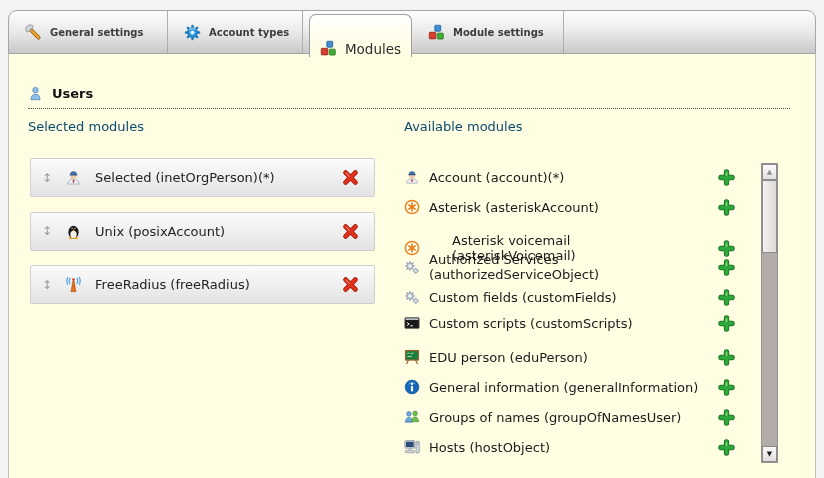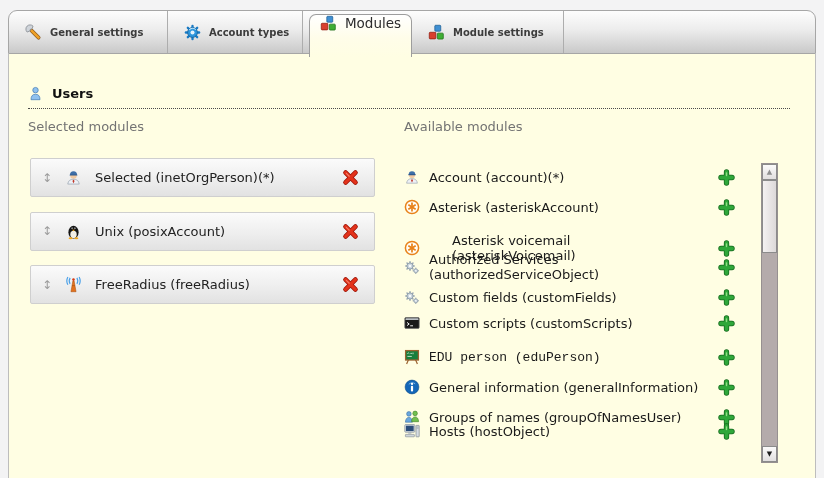--- a/index.html
+++ b/index.html
@@ -24,21 +24,21 @@
     display:flex; align-items:center; gap:8px;
     padding-left:16px;
     color:#3c3c3c; font-size:10px;
     border-right:1px solid #adadad;
     cursor:pointer;
     font-weight:bold;
   }
   .tab.first { border-top-left-radius:9px; }
   .tab-active {
     position:absolute; left:309px; top:14px; width:103px; height:43px;
-    display:flex; align-items:flex-start; justify-content:center; gap:8px;
+    display:flex; align-items:flex-end; justify-content:center; gap:8px;
     background:linear-gradient(#ffffff,#fffde9 55%,#fffee3);
     border:1px solid #9d9d9d; border-bottom:none;
     border-radius:7px 7px 0 0;
     color:#2d2d2d; font-size:13.5px;
     z-index:10; cursor:pointer;
   }
 
   
   .panel {
     position:absolute; left:8px; top:54px; width:808px; height:430px;
@@ -47,21 +47,21 @@
   }
 
   .users-head {
     position:absolute; left:28px; top:86px; width:762px;
     display:flex; align-items:flex-end; gap:9px;
     padding-bottom:7px;
     border-bottom:1px dotted #4a4a4a;
     font-weight:bold; color:#111;
   }
 
-  .col-head { position:absolute; top:119px; color:#737373; }
+  .col-head { position:absolute; top:119px; color:#0c4a6e; }
   .col-head.sel { left:28px; }
   .col-head.avail { left:404px;text-align:right; }
 
   
   .sel-row {
     position:absolute; left:30px; width:345px; height:39px;
     display:flex; align-items:center; gap:13px;
     padding:0 15px 0 11px;
     background:linear-gradient(#fbfbfb,#eeeeee 55%,#e2e2e2);
     border:1px solid #cfcfcf; border-radius:2px;
@@ -368,21 +368,21 @@
   </div>
     <div class="avail-row" style="top: 308px;">
     <svg class="icon mod-icon" width="16" height="16" viewBox="0 0 16 16">
         <use href="#sym-terminal-icon"></use>
       </svg>
     <span class="avail-label">Custom scripts (customScripts)</span>
     <svg class="icon plus-btn" width="17" height="17" viewBox="0 0 16 16">
         <use href="#sym-add-icon"></use>
       </svg>
   </div>
-    <div class="avail-row" style="top: 342px; font-family: Liberation Mono, monospace;">
+    <div class="avail-row" style="top: 342px;">
     <svg class="icon mod-icon" width="16" height="16" viewBox="0 0 16 16">
         <use href="#sym-chalkboard-icon"></use>
       </svg>
     <span class="avail-label">EDU person (eduPerson)</span>
     <svg class="icon plus-btn" width="17" height="17" viewBox="0 0 16 16">
         <use href="#sym-add-icon"></use>
       </svg>
   </div>
     <div class="avail-row" style="top: 372px;">
     <svg class="icon mod-icon" width="16" height="16" viewBox="0 0 16 16">
@@ -395,21 +395,21 @@
   </div>
     <div class="avail-row" style="top: 402px;">
     <svg class="icon mod-icon" width="16" height="16" viewBox="0 0 16 16">
         <use href="#sym-group-icon"></use>
       </svg>
     <span class="avail-label">Groups of names (groupOfNamesUser)</span>
     <svg class="icon plus-btn" width="17" height="17" viewBox="0 0 16 16">
         <use href="#sym-add-icon"></use>
       </svg>
   </div>
-    <div class="avail-row" style="top: 416px;">
+    <div class="avail-row" style="top: 432px;">
     <svg class="icon mod-icon" width="16" height="16" viewBox="0 0 16 16">
         <use href="#sym-computer-icon"></use>
       </svg>
     <span class="avail-label">Hosts (hostObject)</span>
     <svg class="icon plus-btn" width="17" height="17" viewBox="0 0 16 16">
         <use href="#sym-add-icon"></use>
       </svg>
   </div>
   </div>
 

